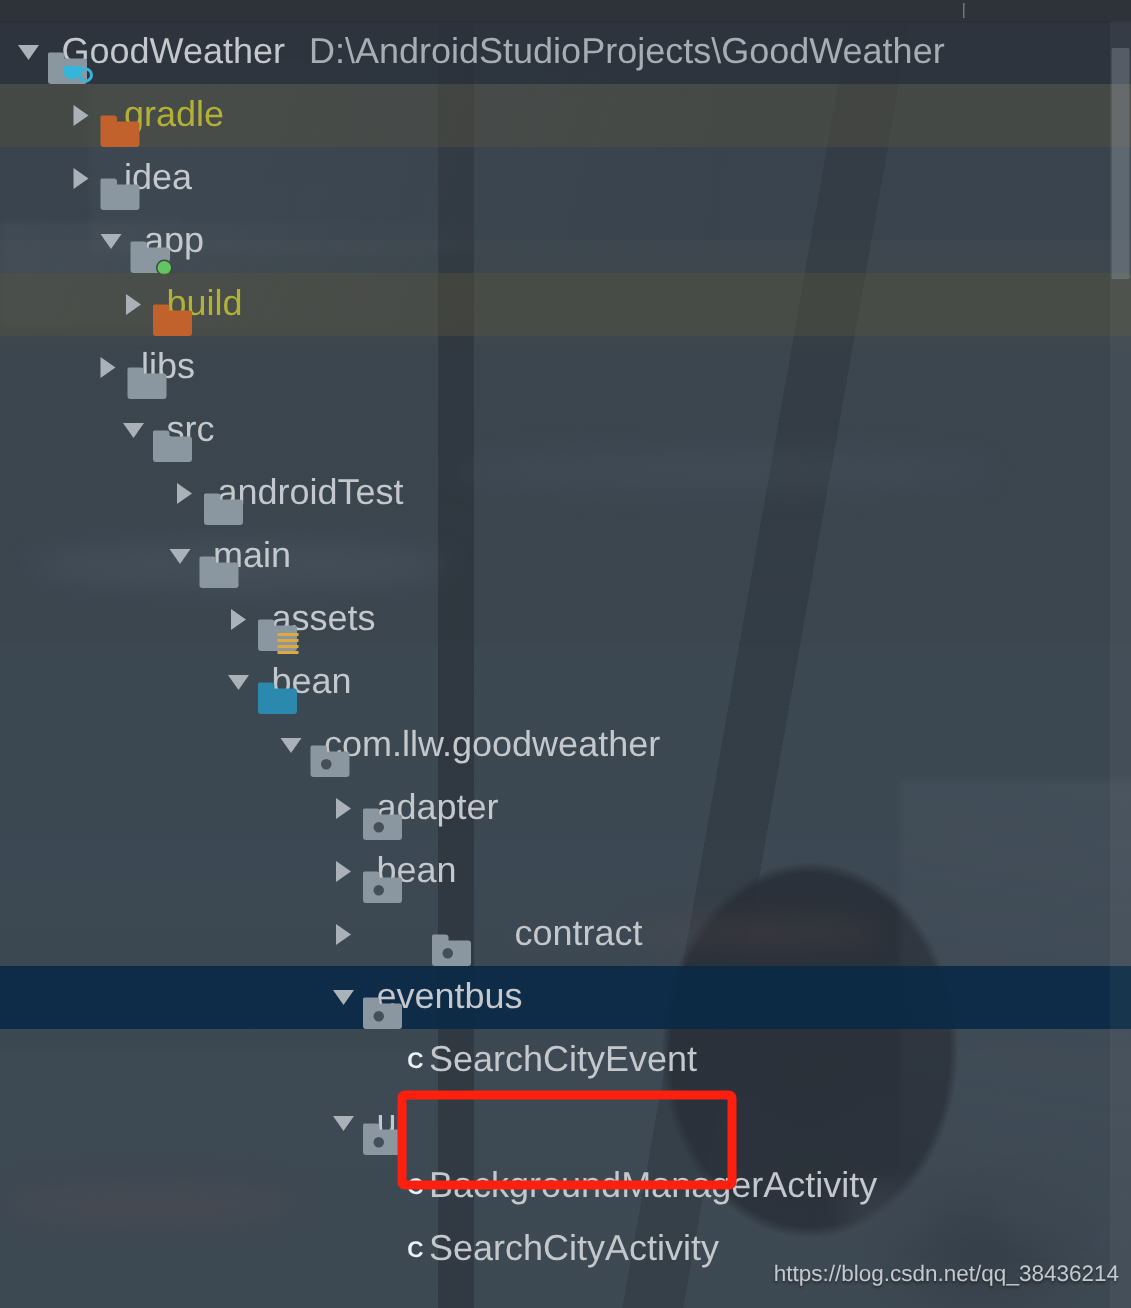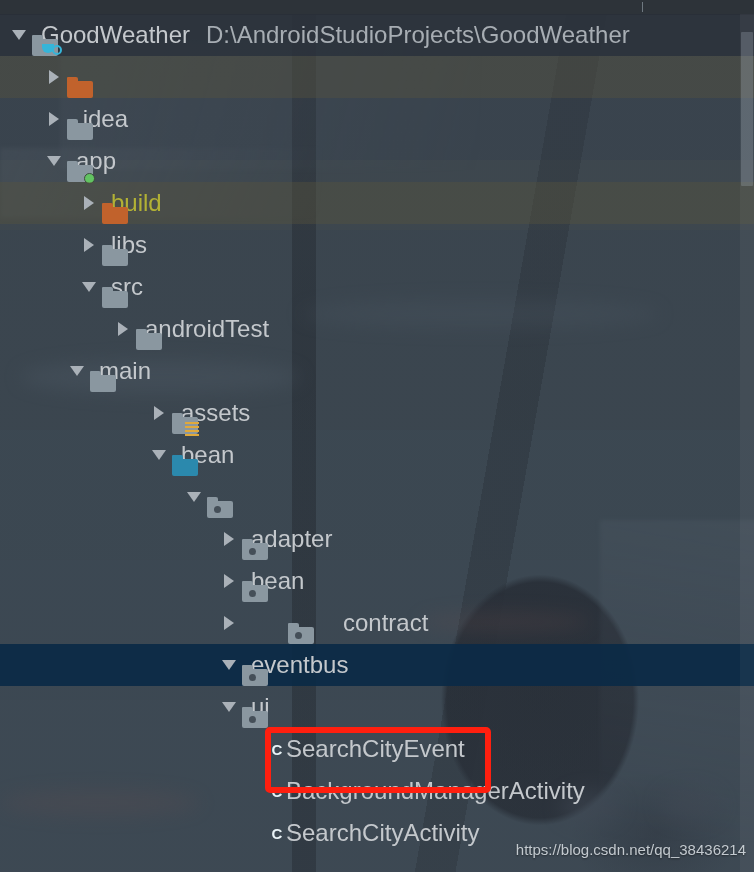--- a/index.html
+++ b/index.html
@@ -181,85 +181,86 @@
           <span class="path">D:\AndroidStudioProjects\GoodWeather</span>
         </div>
       </div>
       <div class="row excl">
         <div class="bgfill"></div>
         <div class="content" style="padding-left: 41px;">
           <span class="arrow collapsed">
             <i></i>
           </span>
           <span class="ico"><span class="folder orange"><span class="tab"></span><span class="body"></span></span></span>
+          <span class="label yellow">.gradle</span>
         </div>
       </div>
       <div class="row plain">
         <div class="bgfill"></div>
         <div class="content" style="padding-left: 41px; align-items: center;">
           <span class="arrow collapsed">
             <i></i>
           </span>
           <span class="ico"><span class="folder grey"><span class="tab"></span><span class="body"></span></span></span>
           <span class="label">.idea</span>
         </div>
       </div>
       <div class="row plain">
         <div class="bgfill"></div>
-        <div class="content" style="padding-left: 41px;">
+        <div class="content" style="padding-left: 61px;">
           <span class="arrow expanded">
             <i></i>
           </span>
           <span class="ico"><span class="folder grey"><span class="tab"></span><span class="body"></span></span><span class="greendot"></span></span>
           <span class="label">app</span>
         </div>
       </div>
       <div class="row excl">
         <div class="bgfill"></div>
         <div class="content" style="padding-left: 76px;">
           <span class="arrow collapsed">
             <i></i>
           </span>
           <span class="ico"><span class="folder orange"><span class="tab"></span><span class="body"></span></span></span>
           <span class="label yellow">build</span>
         </div>
       </div>
       <div class="row plain">
         <div class="bgfill"></div>
+        <div class="content" style="padding-left: 59px;">
+          <span class="arrow collapsed">
+            <i></i>
+          </span>
+          <span class="ico"><span class="folder grey"><span class="tab"></span><span class="body"></span></span></span>
+          <span class="label">libs</span>
+        </div>
+      </div>
+      <div class="row plain">
+        <div class="bgfill"></div>
         <div class="content" style="padding-left: 76px;">
-          <span class="arrow collapsed">
-            <i></i>
-          </span>
-          <span class="ico"><span class="folder grey"><span class="tab"></span><span class="body"></span></span></span>
-          <span class="label">libs</span>
-        </div>
-      </div>
-      <div class="row plain">
-        <div class="bgfill"></div>
-        <div class="content" style="padding-left: 76px;">
           <span class="arrow expanded">
             <i></i>
           </span>
           <span class="ico"><span class="folder grey"><span class="tab"></span><span class="body"></span></span></span>
           <span class="label">src</span>
         </div>
       </div>
       <div class="row plain">
         <div class="bgfill"></div>
         <div class="content" style="padding-left: 110px;">
           <span class="arrow collapsed">
             <i></i>
           </span>
           <span class="ico"><span class="folder grey"><span class="tab"></span><span class="body"></span></span></span>
           <span class="label">androidTest</span>
         </div>
       </div>
       <div class="row plain">
         <div class="bgfill"></div>
-        <div class="content" style="padding-left: 64px;">
+        <div class="content" style="padding-left: 107px;">
           <span class="arrow expanded">
             <i></i>
           </span>
           <span class="ico"><span class="folder grey"><span class="tab"></span><span class="body"></span></span></span>
           <span class="label">main</span>
         </div>
       </div>
       <div class="row plain">
         <div class="bgfill"></div>
         <div class="content" style="padding-left: 146px;">
@@ -285,20 +286,21 @@
           <span class="label">bean</span>
         </div>
       </div>
       <div class="row plain">
         <div class="bgfill"></div>
         <div class="content" style="padding-left: 181px;">
           <span class="arrow expanded">
             <i></i>
           </span>
           <span class="ico"><span class="pkg"><span class="tab"></span><span class="body"></span><span class="dot"></span></span></span>
+          <span class="label">com.llw.goodweather</span>
         </div>
       </div>
       <div class="row plain">
         <div class="bgfill"></div>
         <div class="content" style="padding-left: 216px;">
           <span class="arrow collapsed">
             <i></i>
           </span>
           <span class="ico"><span class="pkg"><span class="tab"></span><span class="body"></span><span class="dot"></span></span></span>
           <span class="label">adapter</span>
@@ -325,40 +327,40 @@
         </div>
       </div>
       <div class="row sel">
         <div class="bgfill"></div>
         <div class="content" style="padding-left: 216px;">
           <span class="arrow expanded">
             <i></i>
           </span>
           <span class="ico"><span class="pkg"><span class="tab"></span><span class="body"></span><span class="dot"></span></span></span>
           <span class="label">eventbus</span>
-        </div>
-      </div>
-      <div class="row plain">
-        <div class="bgfill"></div>
-        <div class="content" style="padding-left: 216px;">
-          <span class="arrow expanded">
-            <i></i>
-          </span>
-          <span class="ico"><span class="pkg"><span class="tab"></span><span class="body"></span><span class="dot"></span></span></span>
-          <span class="label">ui</span>
         </div>
       </div>
       <div class="row plain">
         <div class="bgfill"></div>
         <div class="content" style="padding-left: 251px;">
           <span class="arrow none">
             <i></i>
           </span>
           <span class="ico"><span class="classico"><b>C</b></span></span>
           <span class="label">SearchCityEvent</span>
+        </div>
+      </div>
+      <div class="row plain">
+        <div class="bgfill"></div>
+        <div class="content" style="padding-left: 216px;">
+          <span class="arrow expanded">
+            <i></i>
+          </span>
+          <span class="ico"><span class="pkg"><span class="tab"></span><span class="body"></span><span class="dot"></span></span></span>
+          <span class="label">ui</span>
         </div>
       </div>
       <div class="row plain">
         <div class="bgfill"></div>
         <div class="content" style="padding-left: 251px;">
           <span class="arrow none">
             <i></i>
           </span>
           <span class="ico"><span class="classico"><b>C</b></span></span>
           <span class="label">BackgroundManagerActivity</span>

